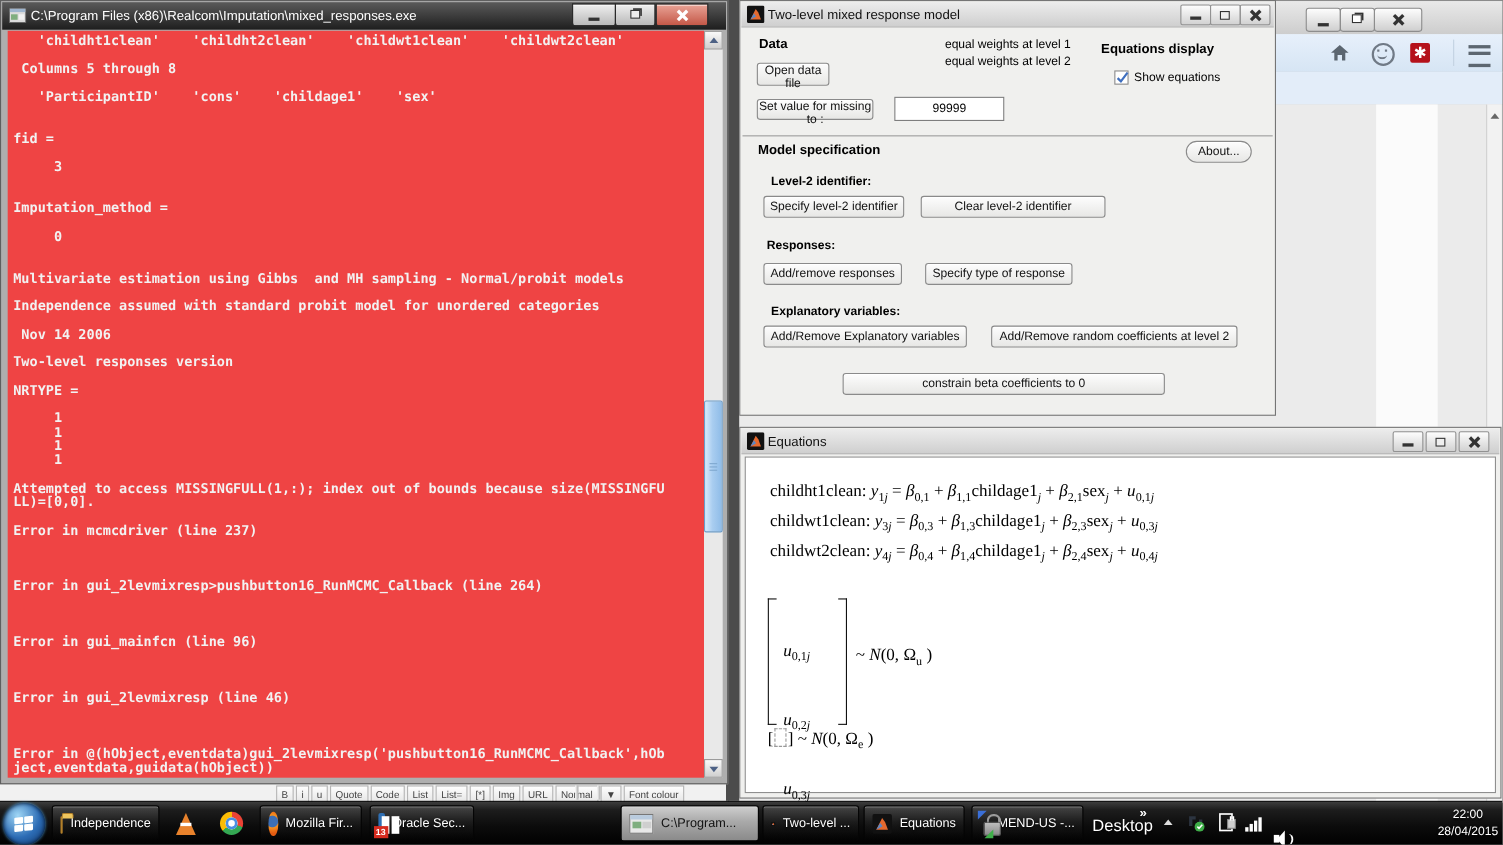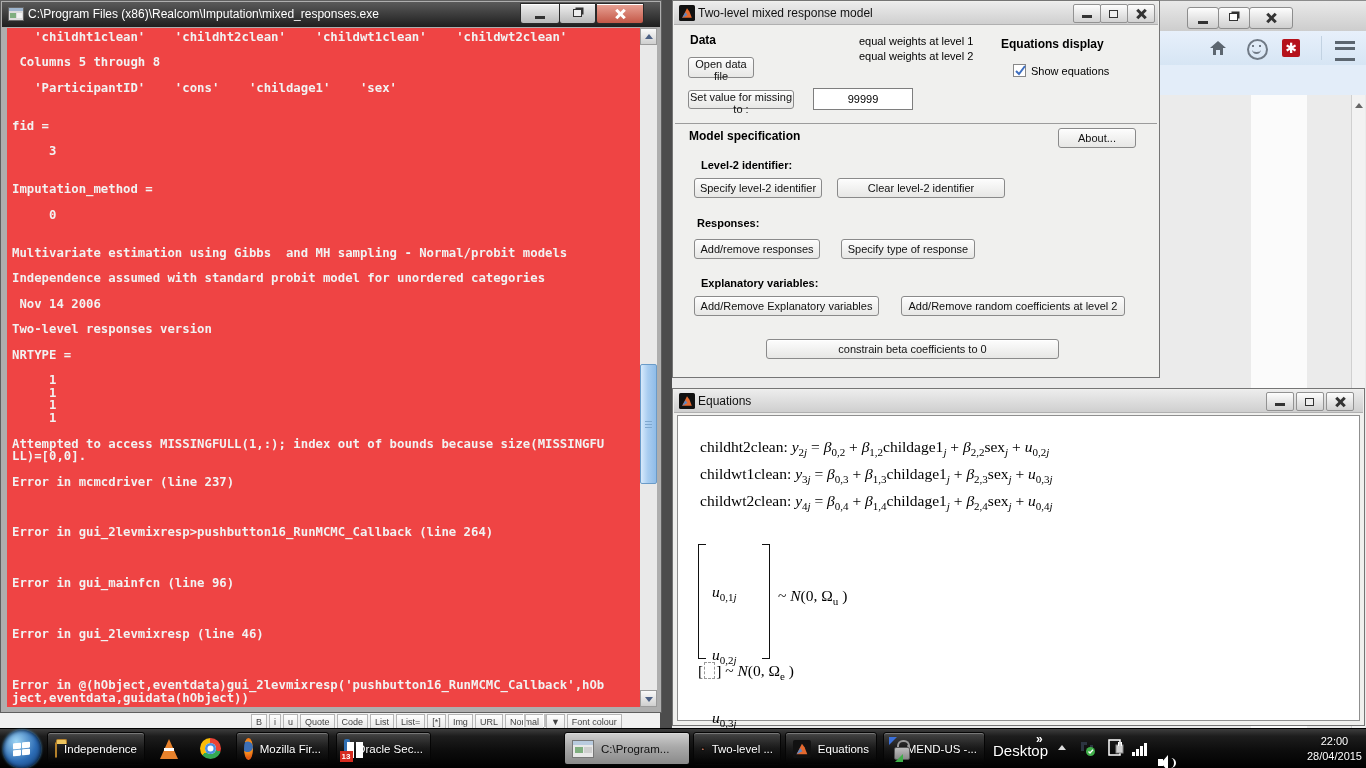--- a/index.html
+++ b/index.html
@@ -294,21 +294,21 @@
       </svg>
     </div>
     <div class="plain" style="left:358px;top:64px;text-align:center;">Show equations</div>
 
     <button class="mbtn" style="left:15px;top:89px;width:106px;height:19px;">Set value for missing to :</button>
     <input id="missing-field" style="left: 140px; top: 87px; width: 100px; height: 22px;" value="99999">
 
     <div class="hline" style="left:2px;top:122px;width:482px;"></div>
 
     <div class="heading" style="left:16px;top:128px;">Model specification</div>
-    <button class="mbtn" style="left:385px;top:127px;width:78px;height:20px;">About...</button>
+    <button class="mbtn" style="left:405px;top:127px;width:60px;height:20px;border-radius:10px;">About...</button>
 
     <div class="subheading" style="left:28px;top:158px;">Level-2 identifier:</div>
     <button class="mbtn" style="left:21px;top:177px;width:128px;height:20px;">Specify level-2 identifier</button>
     <button class="mbtn" style="left:164px;top:177px;width:168px;height:20px;">Clear level-2 identifier</button>
 
     <div class="subheading" style="left:24px;top:216px;">Responses:</div>
     <button class="mbtn" style="left:21px;top:238px;width:126px;height:20px;">Add/remove responses</button>
     <button class="mbtn" style="left:168px;top:238px;width:134px;height:20px;">Specify type of response</button>
 
     <div class="subheading" style="left:28px;top:276px;">Explanatory variables:</div>
@@ -331,21 +331,21 @@
         </div>
       <div class="mwc" style="right:39px;">
           <div class="glyph-restore" style="box-shadow:none;"></div>
         </div>
       <div class="mwc" style="right:9px;">
           <div class="glyph-x dark"></div>
         </div>
     </div>
     <div id="eq-panel">
       <div class="abs eqtext" style="left:22px;top:22px;">
-          <div class="eqline">childht2clean: <i>y</i><sub>2<i>j</i></sub> = <i>β</i><sub>0,2</sub> + <i>β</i><sub>1,2</sub>childage1<sub><i>j</i></sub> + <i>β</i><sub>2,2</sub>sex<sub><i>j</i></sub> + <i>u</i><sub>0,2<i>j</i></sub></div>
+          <div class="eqline">childht1clean: <i>y</i><sub>1<i>j</i></sub> = <i>β</i><sub>0,1</sub> + <i>β</i><sub>1,1</sub>childage1<sub><i>j</i></sub> + <i>β</i><sub>2,1</sub>sex<sub><i>j</i></sub> + <i>u</i><sub>0,1<i>j</i></sub></div>
           <div class="eqline">childwt1clean: <i>y</i><sub>3<i>j</i></sub> = <i>β</i><sub>0,3</sub> + <i>β</i><sub>1,3</sub>childage1<sub><i>j</i></sub> + <i>β</i><sub>2,3</sub>sex<sub><i>j</i></sub> + <i>u</i><sub>0,3<i>j</i></sub></div>
           <div class="eqline">childwt2clean: <i>y</i><sub>4<i>j</i></sub> = <i>β</i><sub>0,4</sub> + <i>β</i><sub>1,4</sub>childage1<sub><i>j</i></sub> + <i>β</i><sub>2,4</sub>sex<sub><i>j</i></sub> + <i>u</i><sub>0,4<i>j</i></sub></div>
         </div>
       <div class="bracket-l" style="left:20px;top:128px;height:113px;"></div>
       <div class="abs eqtext" style="left:34px;top:131px;">
           <div class="urow"><i>u</i><sub>0,1<i>j</i></sub></div>
           <div class="urow"><i>u</i><sub>0,2<i>j</i></sub></div>
           <div class="urow"><i>u</i><sub>0,3<i>j</i></sub></div>
           <div class="urow"><i>u</i><sub>0,4<i>j</i></sub></div>
         </div>

